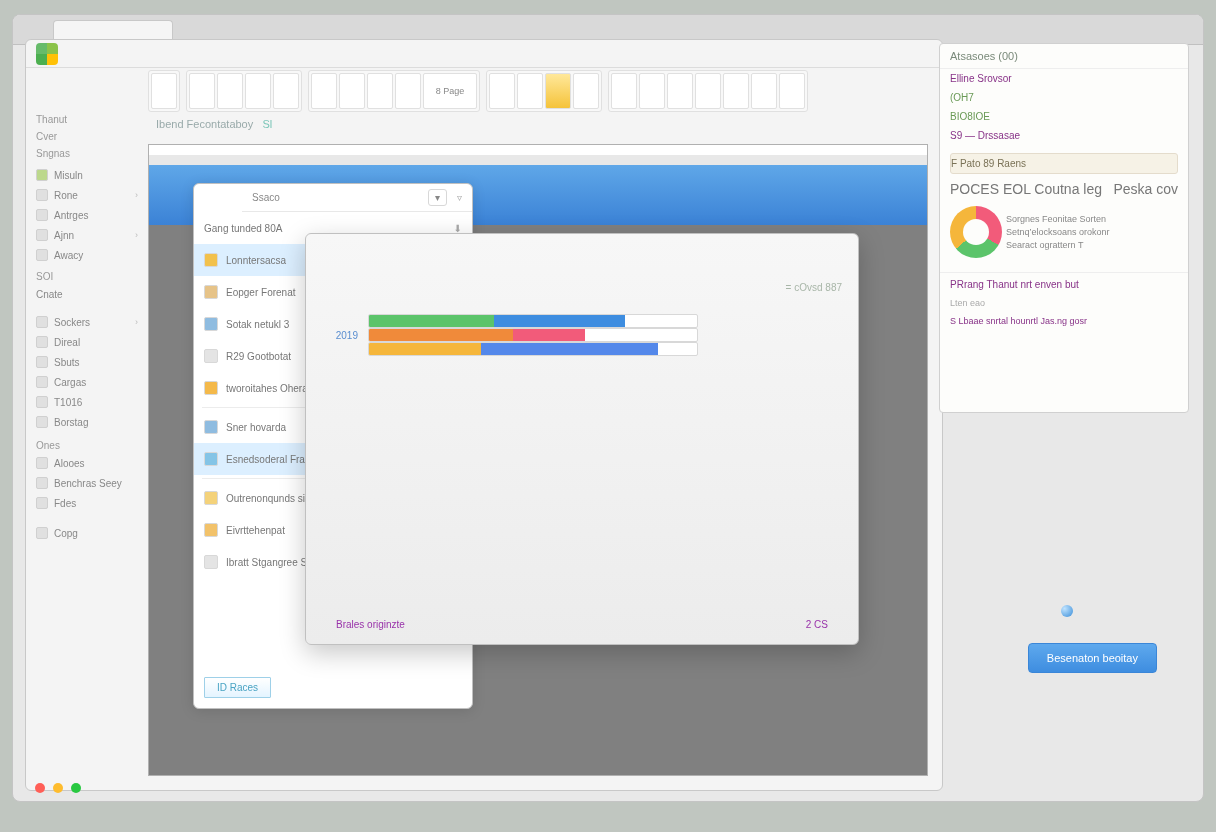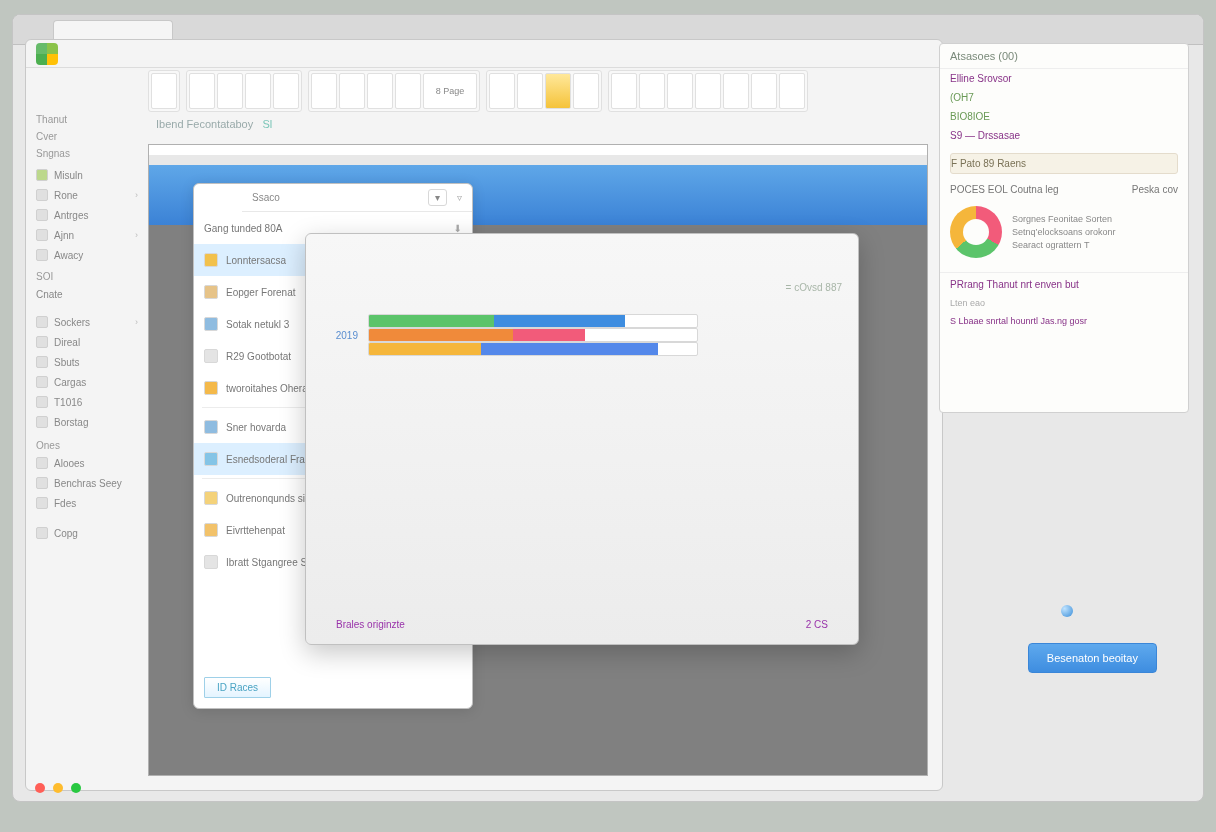--- a/index.html
+++ b/index.html
@@ -53,21 +53,21 @@
   .lp-sep { height:1px; background:#ececec; margin:3px 8px;}
   .lp-foot { position:absolute; left:10px; bottom:10px;}
   .lp-btn { display:inline-block; padding:4px 12px; font-size:10px; color:#4aa4c4; background:linear-gradient(#ffffff,#e4f4ff); border:1px solid #9ed0e8; border-radius:1px;}
   .drop{ display:inline-block;padding:2px 6px;border:1px solid #d8d8d8;border-radius:3px;font-size:10px;color:#888;margin-left:auto;}
   
   .right-panel { position:absolute; right:14px; top:28px; width:250px; height:370px; background:#fdfdfb; border:1px solid #d0d0d0; border-radius:4px; font-size:10px; color:#888;}
   .rp-title { padding:6px 10px; font-size:11px; color:#7a8a7a; border-bottom:1px solid #eee;}
   .rp-line { padding:4px 10px; color:#838;}
   .rp-line.green{color:#6a9a56;}
   .rp-section-title{ margin:8px 10px 4px; padding:4px 0; background:#f6f2e6; border:1px solid #e4dccc; border-radius:3px; color:#7a7256;}
-  .rp-legend { display:flex; align-items:center; gap:10px; padding:6px 10px;}
+  .rp-legend { display:flex; align-items:center; gap:4px; padding:6px 10px;}
   .donut { width:52px; height:52px; border-radius:50%; background:conic-gradient(#f25b7a 0 120deg,#5bc46a 120deg 230deg,#f5b63b 230deg 360deg); position:relative;}
   .donut::after{content:"";position:absolute;left:13px;top:13px;width:26px;height:26px;background:#fdfdfb;border-radius:50%;}
   .leg-col{display:flex;flex-direction:column;gap:3px;font-size:9px;}
   .dot { width:10px;height:10px;border-radius:50%; }
   .dot.r{background:#ff5f57;} .dot.y{background:#febc2e;} .dot.g{background:#28c840;}
   .blue-btn { position:absolute; right:46px; bottom:128px; padding:8px 18px; font-size:11px; color:#fff; background:linear-gradient(#5ea9ee,#3e8de0); border-radius:4px; border:1px solid #3a86d8;}
   .knob { position:absolute; right:130px; bottom:184px; width:12px;height:12px;border-radius:50%;background:radial-gradient(circle at 30% 30%,#bfe3ff,#3a8dd8);}
   
   .traffics { position:absolute; left:22px; bottom:8px; display:flex; gap:8px;}
 </style>
@@ -327,21 +327,21 @@
     </div>
   </div>
 
   <div class="right-panel">
     <div class="rp-title">Atsasoes (00)</div>
     <div class="rp-line">Elline Srovsor</div>
     <div class="rp-line green">(OH7</div>
     <div class="rp-line green">BIO8IOE</div>
     <div class="rp-line">S9  —  Drssasae</div>
     <div class="rp-section-title">F Pato 89 Raens</div>
-    <div class="lp-row" style="height:22px;font-size:10px">
+    <div class="lp-row" style="height:22px;font-size:14px">
       <span class="lab">POCES EOL Coutna leg</span>
         <span>Peska cov</span>
     </div>
     <div class="rp-legend">
       <div class="donut"></div>
       <div class="leg-col">
         <span>Sorgnes Feonitae Sorten</span>
         <span>Setnq’elocksoans orokonr</span>
         <span>Searact ograttern T</span>
       </div>

